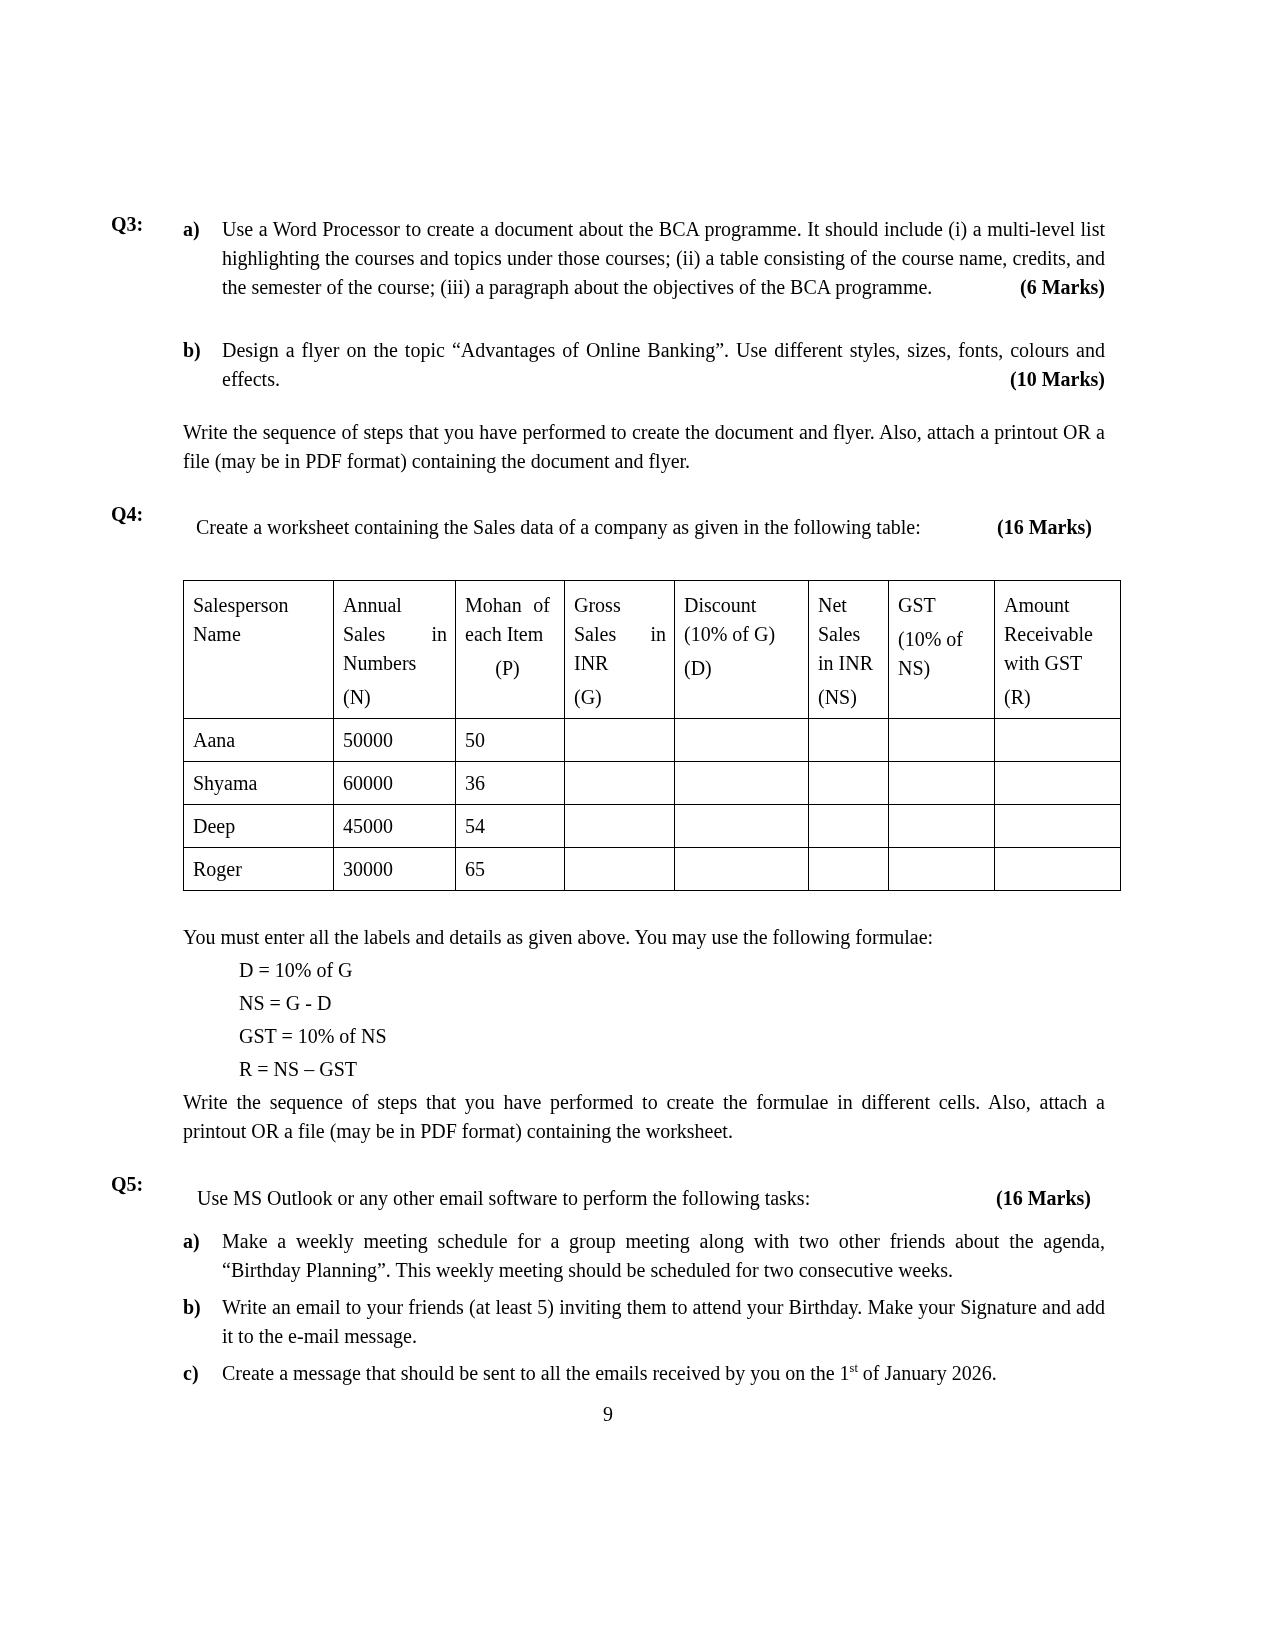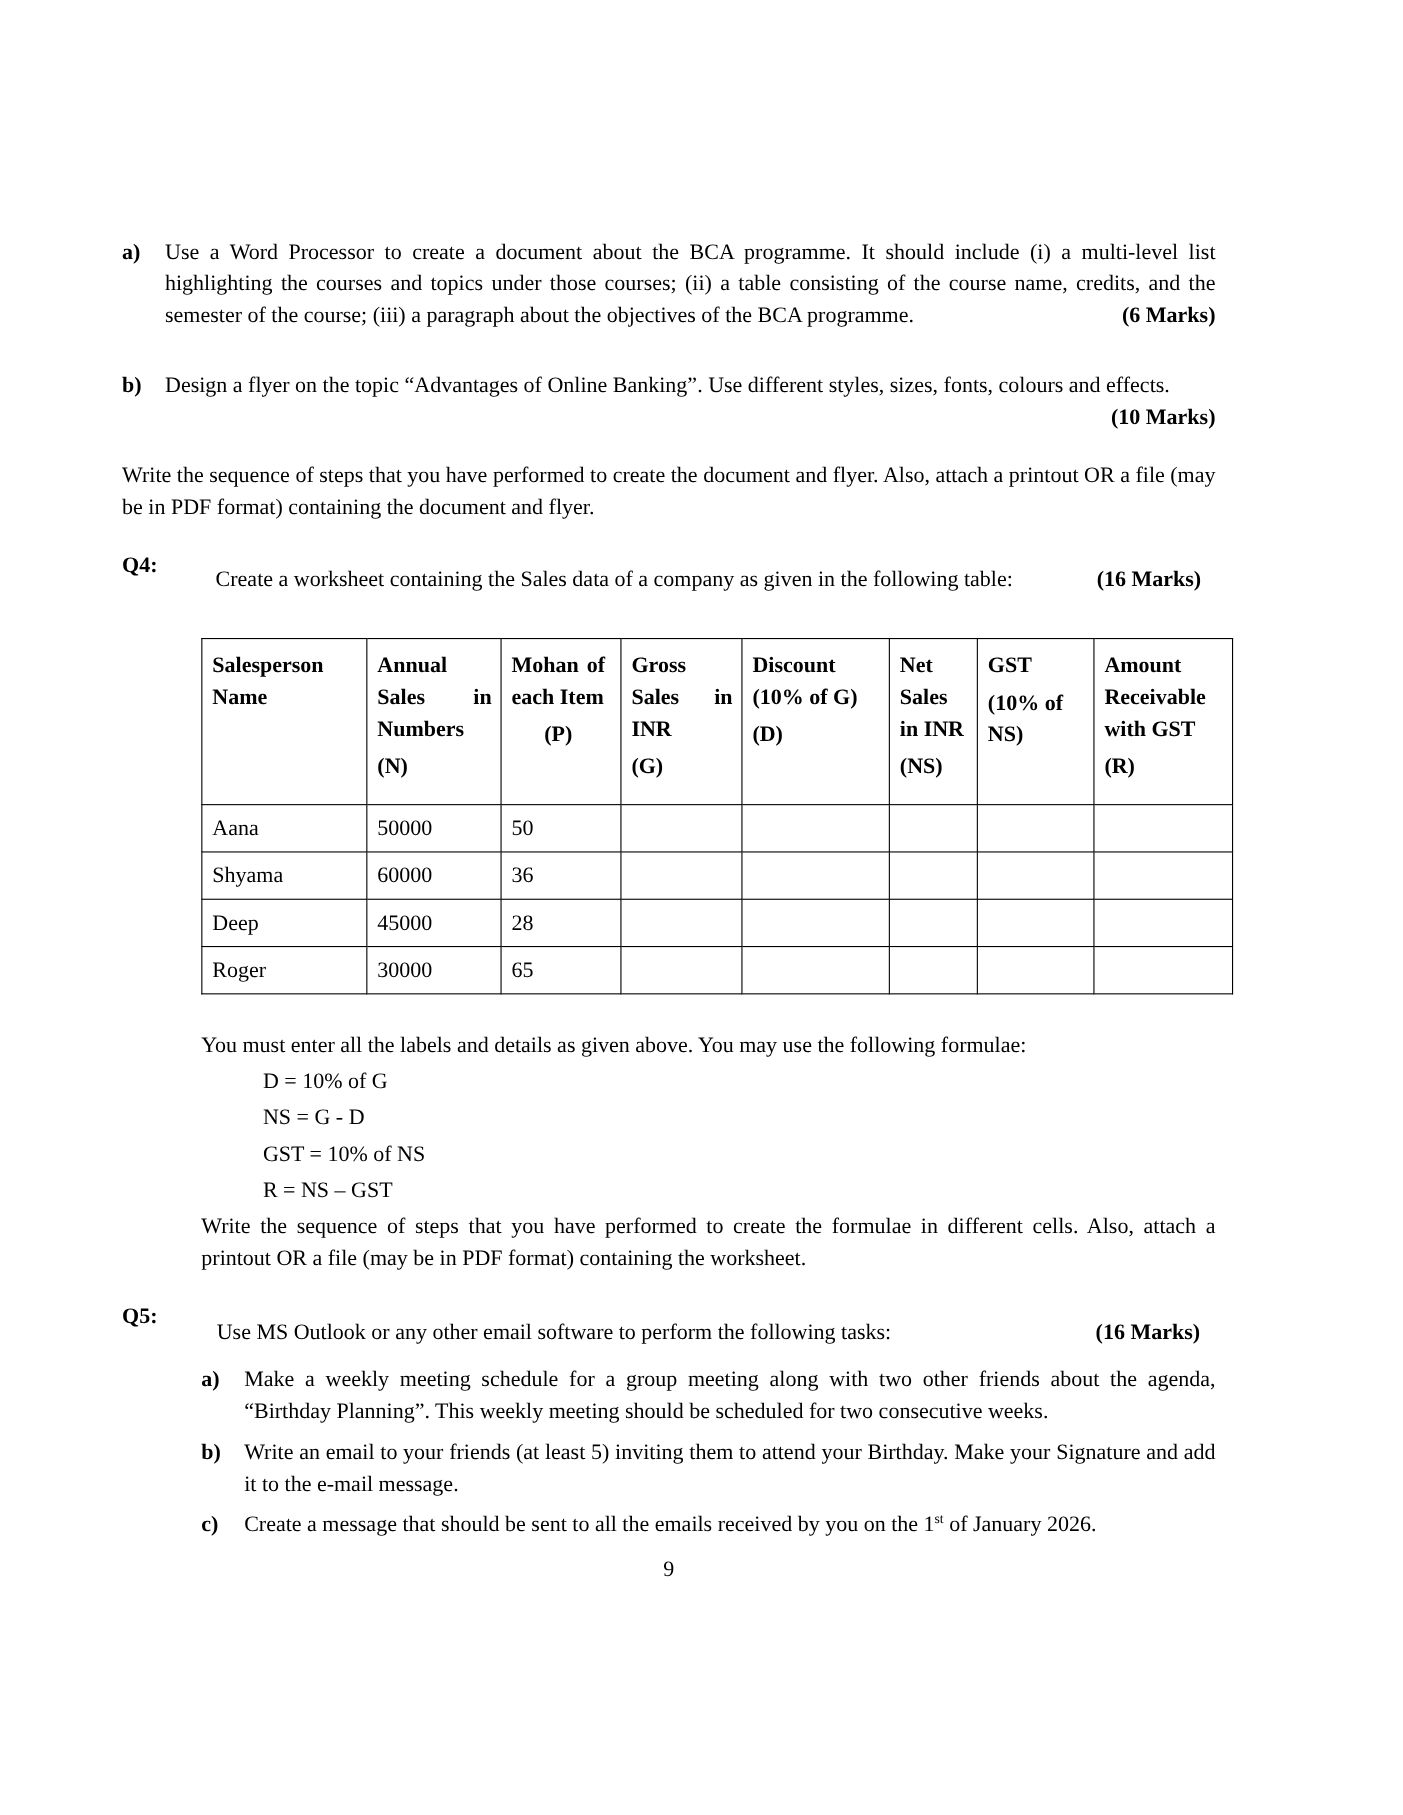--- a/index.html
+++ b/index.html
@@ -29,22 +29,22 @@
 
   
   .q4-table {
     border-collapse:collapse;
     width:937px;
     margin-top:38px;
     table-layout:fixed;
   }
   .q4-table th, .q4-table td { border:1.5px solid #000; }
   .q4-table th {
-    vertical-align:top; text-align:left; font-weight:bold;
-    padding:10px 8px 19px 9px;
+    vertical-align:top; text-align:left; font-weight:normal;
+    padding:10px 8px 6px 9px;
   }
   .q4-table .hdr-label { text-align:justify; }
   .q4-table .hdr-code { margin-top:5px; }
   .q4-table th:nth-child(3) { padding-right:14px; }
   .q4-table th:nth-child(3) .hdr-code { text-align:center; }
   .q4-table td {
     height:38px; padding:2px 9px; vertical-align:middle;
   }
   .q4-table td:nth-child(3) { }
 
@@ -58,20 +58,21 @@
 
   .page-number { margin-top:12px; text-align:center; }
 </style>
 </head>
 <body>
 
 <div class="page">
 
   <section class="q-section">
     <div class="q-row">
+      <div class="q-label">Q3:</div>
       <div class="q-body">
         <div class="item gap-a">
           <span class="item-label">a)</span>
           <p class="item-text justify" style="margin:0"><span>Use a Word Processor to create a document about the BCA programme. It should include (i) a multi-level list highlighting the courses and topics under those courses; (ii) a table consisting of the course name, credits, and the semester of the course; (iii) a paragraph about the objectives of the BCA programme.</span><span class="marks">(6 Marks)</span></p>
         </div>
         <div class="item gap-b">
           <span class="item-label">b)</span>
           <p class="item-text justify" style="margin:0"><span>Design a flyer on the topic “Advantages of Online Banking”. Use different styles, sizes, fonts, colours and effects.</span><span class="marks">(10 Marks)</span></p>
         </div>
         <p class="justify gap-note" style="margin-bottom:0">Write the sequence of steps that you have performed to create the document and flyer. Also, attach a printout OR a file (may be in PDF format) containing the document and flyer.</p>
@@ -148,21 +149,21 @@
                 <td>36</td>
                 <td></td>
                 <td></td>
                 <td></td>
                 <td></td>
                 <td></td>
               </tr>
               <tr>
                 <td>Deep</td>
                 <td>45000</td>
-                <td>28</td>
+                <td>54</td>
                 <td></td>
                 <td></td>
                 <td></td>
                 <td></td>
                 <td></td>
               </tr>
               <tr>
                 <td>Roger</td>
                 <td>30000</td>
                 <td>65</td>

